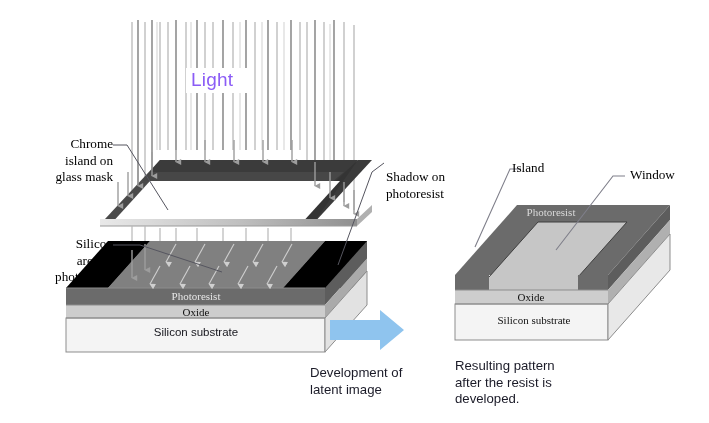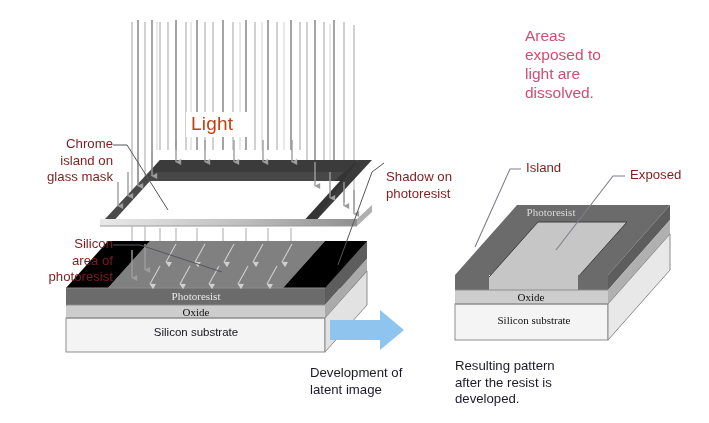--- a/index.html
+++ b/index.html
@@ -7,38 +7,37 @@
   body{
     width:709px;height:423px;position:relative;overflow:hidden;
     font-family:"Liberation Sans",sans-serif;
     -webkit-font-smoothing:antialiased;
   }
   #stage{position:absolute;left:0;top:0;width:709px;height:423px;}
   svg.layer{position:absolute;left:0;top:0;width:709px;height:423px;overflow:visible;}
 
   .lbl{
     position:absolute;
-    font-family:Liberation Sans, sans-serif;
+    font-family:Liberation Serif, serif;
     font-size:13.2px;
     line-height:16.5px;
-    color:#7f1d1d;
+    color:#000000;
     white-space:pre-line;
   }
   .lbl.right{text-align:right;}
   .lbl.left{text-align:left;}
 
   .light-word{
     position:absolute;
     font-family:"Liberation Sans",sans-serif;
     font-size:19px;
-    color:#c2410c;
+    color:#8b5cf6;
     background:#ffffff;
     padding:1px 14px 2px 5px;
     letter-spacing:.2px;
-    margin-top:44px;
   }
   .note-red{
     position:absolute;
     font-family:"Liberation Sans",sans-serif;
     font-size:15.5px;
     line-height:19px;
     color:#cf4d70;
     white-space:pre-line;
   }
   .caption{
@@ -248,39 +247,35 @@
     </g>
 
     <g stroke="#7f7f8a" stroke-width="1.1" fill="none">
       <path d="M521,169 L510,169 L475,247"></path>
       <path d="M625,176 L613,176 L556,250"></path>
     </g>
   </svg>
 
   <div class="light-word" style="left:186px;top:68px;">Light</div>
 
-  <div class="note-red" style="left:525px;top:26px;">Areas
-exposed to
-light are
-dissolved.</div>
 
   <div class="lbl right" style="left:8px;top:136px;width:105px;">Chrome
 island on
 glass mask</div>
 
   <div class="lbl right" style="left:8px;top:236px;width:105px;">Silicon
 area of
 photoresist</div>
 
   <div class="lbl left" style="left:386px;top:169px;width:110px;">Shadow on
 photoresist</div>
 
-  <div class="lbl left" style="left:526px;top:160px;">Island</div>
-
-  <div class="lbl left" style="left:630px;top:167px;">Exposed</div>
+  <div class="lbl left" style="left:512px;top:160px;">Island</div>
+
+  <div class="lbl left" style="left:630px;top:167px;">Window</div>
 
   <div class="stack-lbl" style="left:160px;top:290px;width:72px;text-align:center;color:#e6e6e6;">Photoresist</div>
   <div class="stack-lbl" style="left:170px;top:306px;width:52px;text-align:center;">Oxide</div>
   <div class="stack-lbl sans" style="left:140px;top:326px;width:112px;text-align:center;">Silicon substrate</div>
 
   <div class="stack-lbl" style="left:515px;top:206px;width:72px;text-align:center;color:#d9d9d9;">Photoresist</div>
   <div class="stack-lbl" style="left:505px;top:291px;width:52px;text-align:center;">Oxide</div>
   <div class="stack-lbl" style="left:478px;top:314px;width:112px;text-align:center;">Silicon substrate</div>
 
   <div class="caption" style="left:455px;top:358px;width:175px;">Resulting pattern

